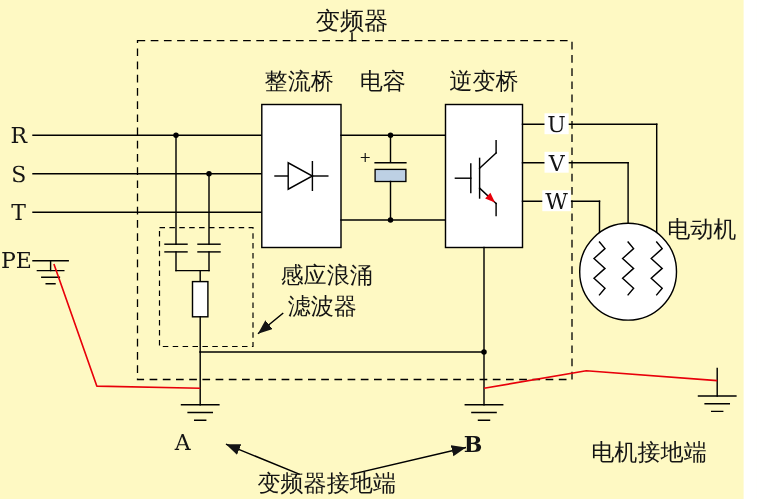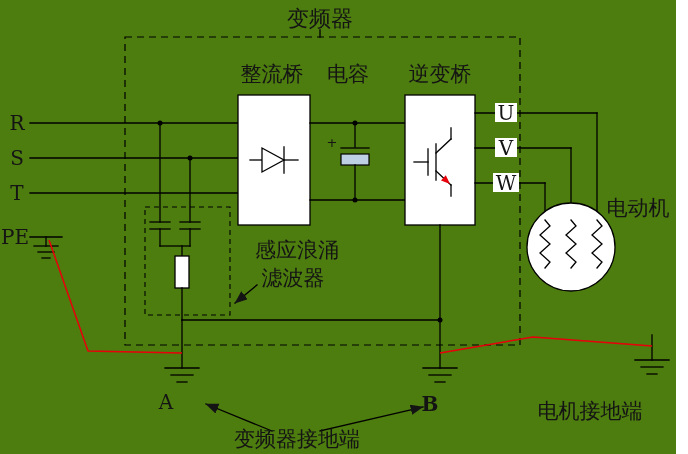--- a/index.html
+++ b/index.html
@@ -1,16 +1,16 @@
 <!DOCTYPE html>
 <html style="--wire: #000000; --pe: #e8000a;"><head>
 <meta charset="utf-8">
 <style>
   html,body{margin:0;padding:0;background:#ffffff;width:688px;height:454px;overflow:hidden;}
-  .stage{position:relative;width:676px;height:454px;background:#4d7c0f;}
+  .stage{position:relative;width:676px;height:454px;background:#fef9c3;}
   svg{display:block;}
   .wire{stroke:var(--wire,#000);stroke-width:1.3;fill:none;stroke-linecap:square;}
   .dash{stroke:var(--wire,#000);stroke-width:1.2;fill:none;stroke-dasharray:7 5;}
   .dash2{stroke:var(--wire,#000);stroke-width:1.1;fill:none;stroke-dasharray:5 4;}
   .comp{fill:#ffffff;stroke:var(--wire,#000);stroke-width:1.3;}
   .dot{fill:var(--wire,#000);stroke:none;}
   .pe{stroke:var(--pe,#e8000a);stroke-width:1.5;fill:none;stroke-linejoin:round;}
   .lbl{font-family:"DejaVu Serif","Liberation Serif",serif;fill:#141414;}
   .cjk{font-size:21px;}
   .t22{font-size:22px;}

